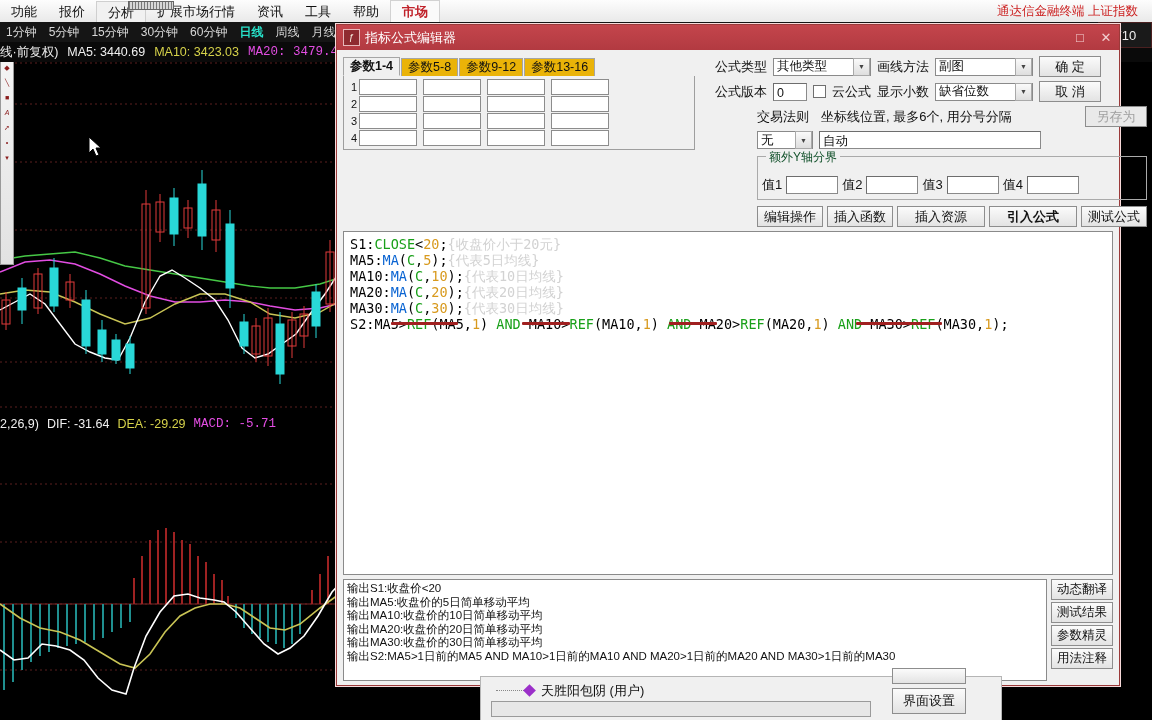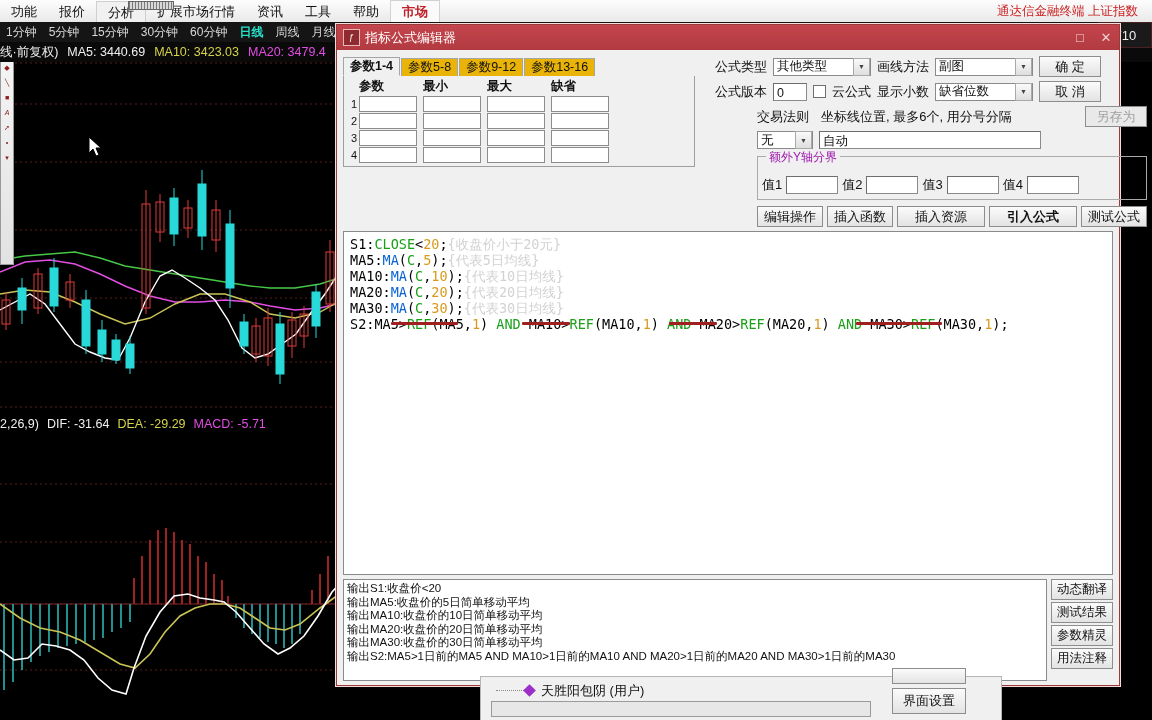--- a/index.html
+++ b/index.html
@@ -37,21 +37,21 @@
   .periodbar .pi{padding:0 6px;white-space:nowrap;}
   .periodbar .pi.on{color:#27e0c8;font-weight:bold;}
 
   
   .infoline{
     position:absolute;left:0;top:42px;width:1152px;height:20px;
     background:#0a0a0a;font-size:12.5px;display:flex;align-items:center;
     color:#e8e8e8;white-space:nowrap;
   }
   .infoline span{margin-right:9px;}
-  .c-w{color:#f0f0f0;}.c-y{color:#d6d24a;}.c-m{color:#e24de2;}
+  .c-w{color:#f0f0f0;}.c-y{color:#d6d24a;}.c-m{color:#e24de2;font-family:Liberation Mono, monospace;}
 
   
   .leftstrip{
     position:absolute;left:0;top:60px;width:12px;height:200px;
     background:linear-gradient(#f4f4f4,#e2e2e2);border:1px solid #9a9a9a;
     display:flex;flex-direction:column;align-items:center;padding-top:3px;gap:7px;
   }
   .leftstrip i{display:block;width:8px;height:8px;font-size:7px;line-height:8px;color:#8a1b1b;text-align:center;}
 
   
@@ -124,21 +124,21 @@
   .tab.on{background:#f0f0f0;border-bottom:1px solid #f0f0f0;font-weight:bold;}
 
   .ptable{border:1px solid #9e9e9e;border-top:none;background:#f0f0f0;padding:2px 3px 3px 3px;width:352px;box-sizing:border-box;}
   .phead{display:flex;font-size:12.5px;font-weight:bold;color:#111;padding-left:12px;}
   .phead div{width:58px;margin-right:6px;}
   .prow{display:flex;align-items:center;margin-top:1px;}
   .prow .num{width:10px;font-size:11px;color:#111;margin-right:2px;text-align:right;}
   .prow .cell{width:58px;height:16px;background:#fff;border:1px solid #8c8c8c;margin-right:6px;box-sizing:border-box;}
 
   .gbox{border:1px solid #aaa;padding:3px 4px 5px 4px;position:relative;margin-top:2px;}
-  .gbox > .gtitle{position:absolute;top:-8px;left:8px;background:#f0f0f0;padding:0 3px;font-size:12px;color:#a21caf;}
+  .gbox > .gtitle{position:absolute;top:-8px;left:8px;background:#f0f0f0;padding:0 3px;font-size:12px;color:#14532d;}
 
   
   .editor{
     flex:1;background:#fff;border:1px solid #8a8a8a;margin-top:4px;position:relative;
     overflow:hidden;min-height:0;
   }
   .code{
     font-family:"DejaVu Sans Mono","Liberation Mono",monospace;
     font-size:13.5px;line-height:16px;padding:4px 6px;white-space:pre;color:#000;
   }
@@ -443,26 +443,20 @@
       <div style="width:364px;flex:none;">
 
         <div class="tabs">
           <div class="tab on">参数1-4</div>
           <div class="tab">参数5-8</div>
           <div class="tab">参数9-12</div>
           <div class="tab">参数13-16</div>
         </div>
 
         <div class="ptable">
-          <div class="phead">
-            <div>参数</div>
-            <div>最小</div>
-            <div>最大</div>
-            <div>缺省</div>
-          </div>
           <div class="prow">
             <div class="num">1</div>
             <div class="cell"></div>
             <div class="cell"></div>
             <div class="cell"></div>
             <div class="cell"></div>
           </div>
           <div class="prow">
             <div class="num">2</div>
             <div class="cell"></div>

